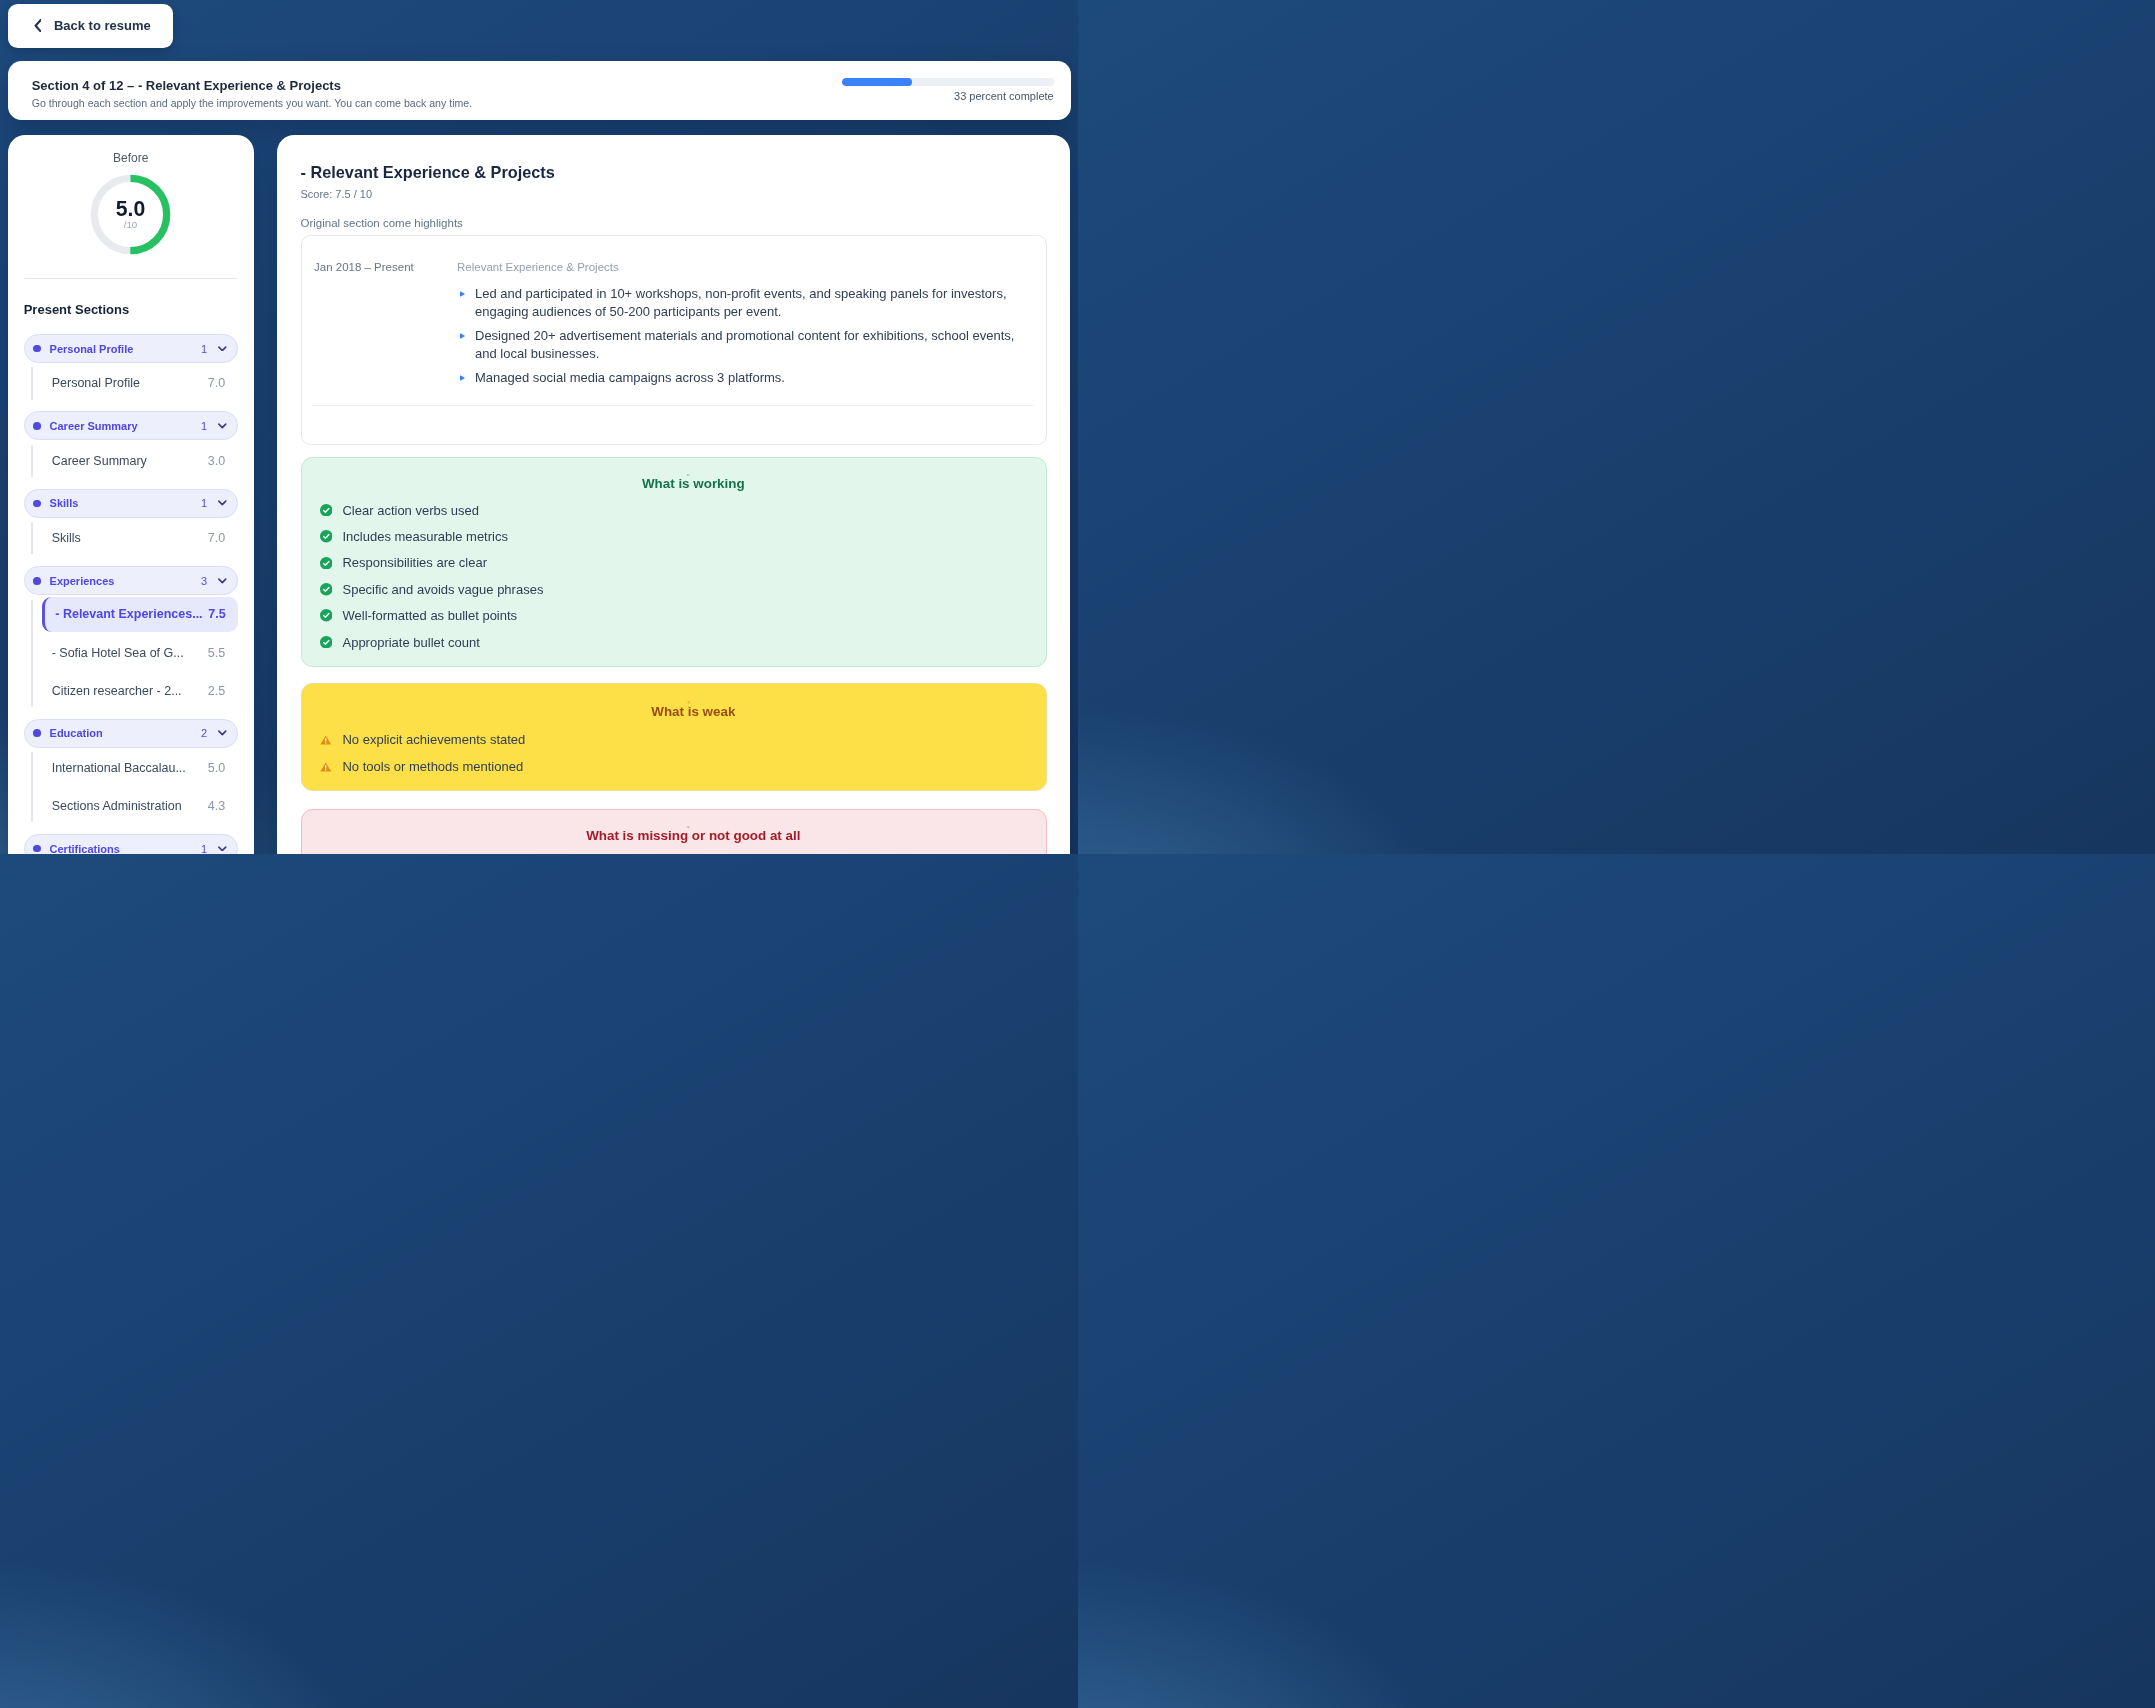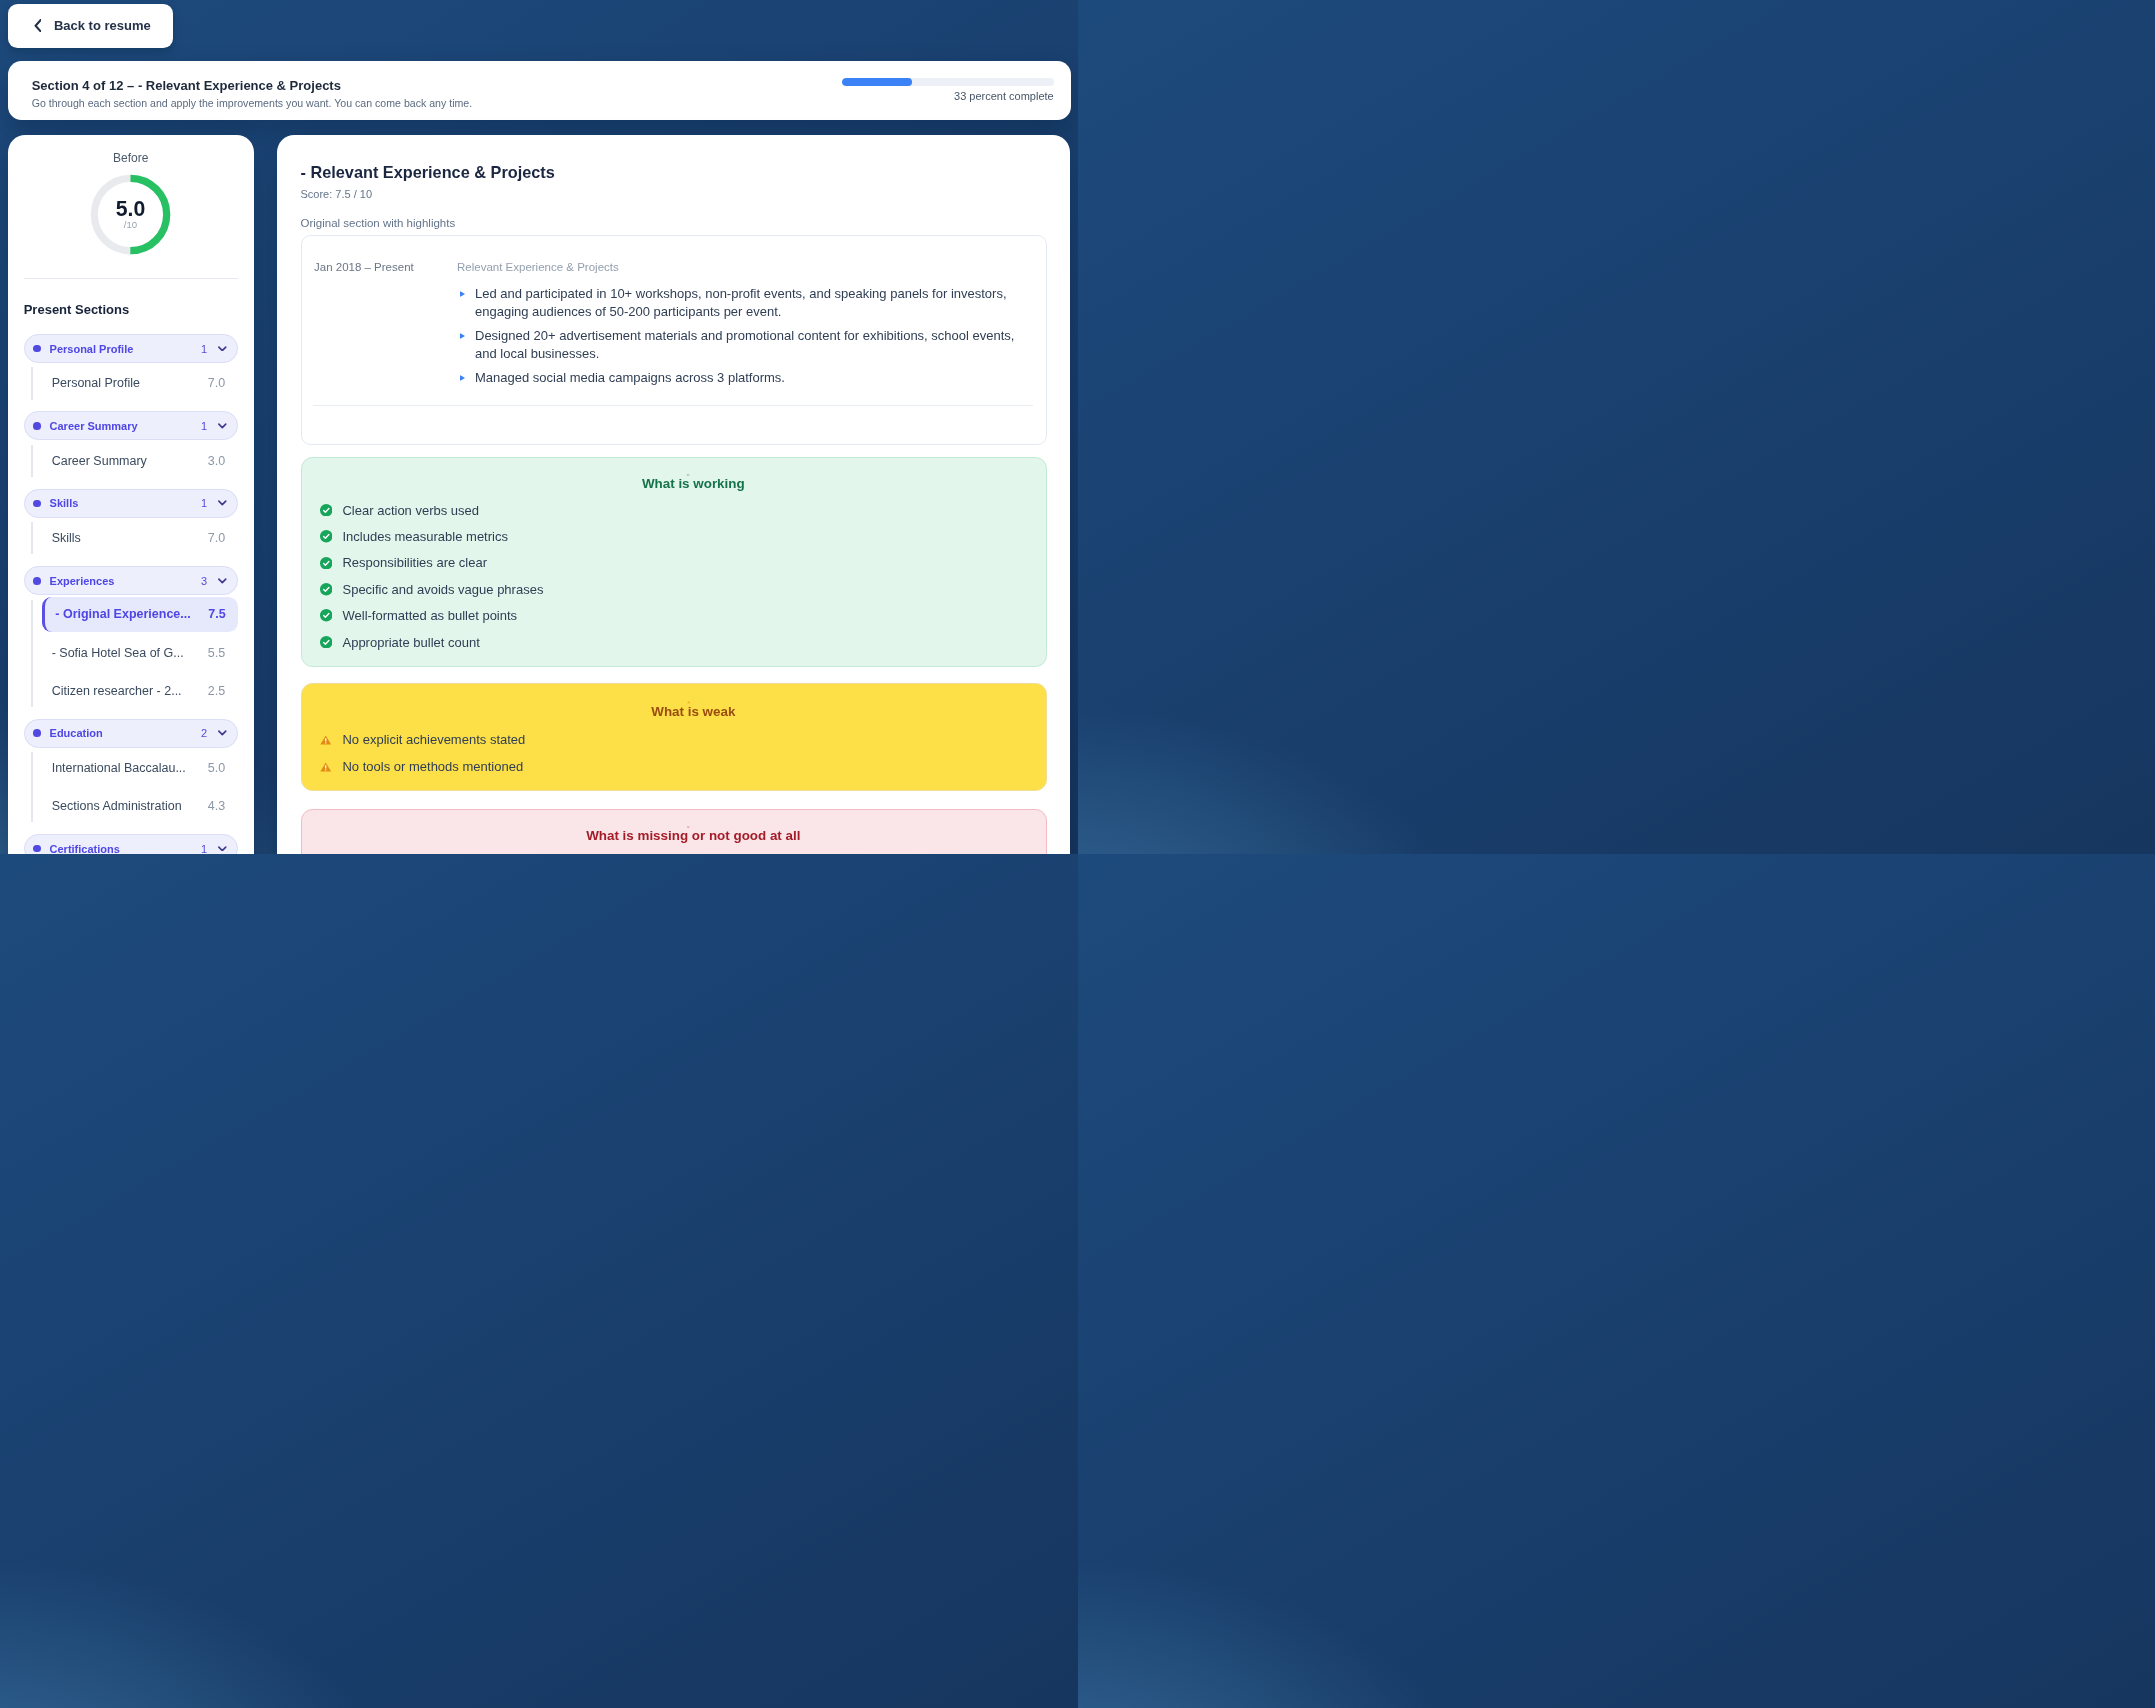--- a/index.html
+++ b/index.html
@@ -184,21 +184,21 @@
           <span class="dot"></span>
           <span class="pname">Experiences</span>
           <span class="pcount">3</span>
           <svg width="8.6" height="5.8" viewBox="0 0 9 6">
             <path d="M0.9 1.1 L4.5 4.8 L8.1 1.1" fill="none" stroke="#413a8c" stroke-width="1.7" stroke-linecap="round" stroke-linejoin="round"></path>
           </svg>
         </div>
       <div class="subs">
         <div class="subrow sel">
             <div class="selpill">
-              <span class="sname">- Original Experience...</span>
+              <span class="sname">- Relevant Experiences...</span>
               <span class="sscore">7.5</span>
             </div>
           </div>
         <div class="subrow">
             <span class="sname">- Sofia Hotel Sea of G...</span>
             <span class="sscore">5.5</span>
           </div>
         <div class="subrow">
             <span class="sname">Citizen researcher - 2...</span>
             <span class="sscore">2.5</span>
@@ -234,21 +234,21 @@
             <path d="M0.9 1.1 L4.5 4.8 L8.1 1.1" fill="none" stroke="#413a8c" stroke-width="1.7" stroke-linecap="round" stroke-linejoin="round"></path>
           </svg>
         </div>
     </div>
   </div>
 </aside>
 
 <main class="card main">
   <h1>- Relevant Experience &amp; Projects</h1>
   <div class="score">Score: 7.5 / 10</div>
-  <div class="olabel">Original section with highlights</div>
+  <div class="olabel">Original section come highlights</div>
   <div class="resumebox">
     <div class="rb-left">Jan 2018 – Present</div>
     <div class="rb-right">
       <div class="rb-title">Relevant Experience &amp; Projects</div>
       <ul>
         <li>Led and participated in 10+ workshops, non-profit events, and speaking panels for investors, engaging audiences of 50-200 participants per event.</li>
         <li>Designed 20+ advertisement materials and promotional content for exhibitions, school events, and local businesses.</li>
         <li>Managed social media campaigns across 3 platforms.</li>
       </ul>
       <hr class="rb-div">

